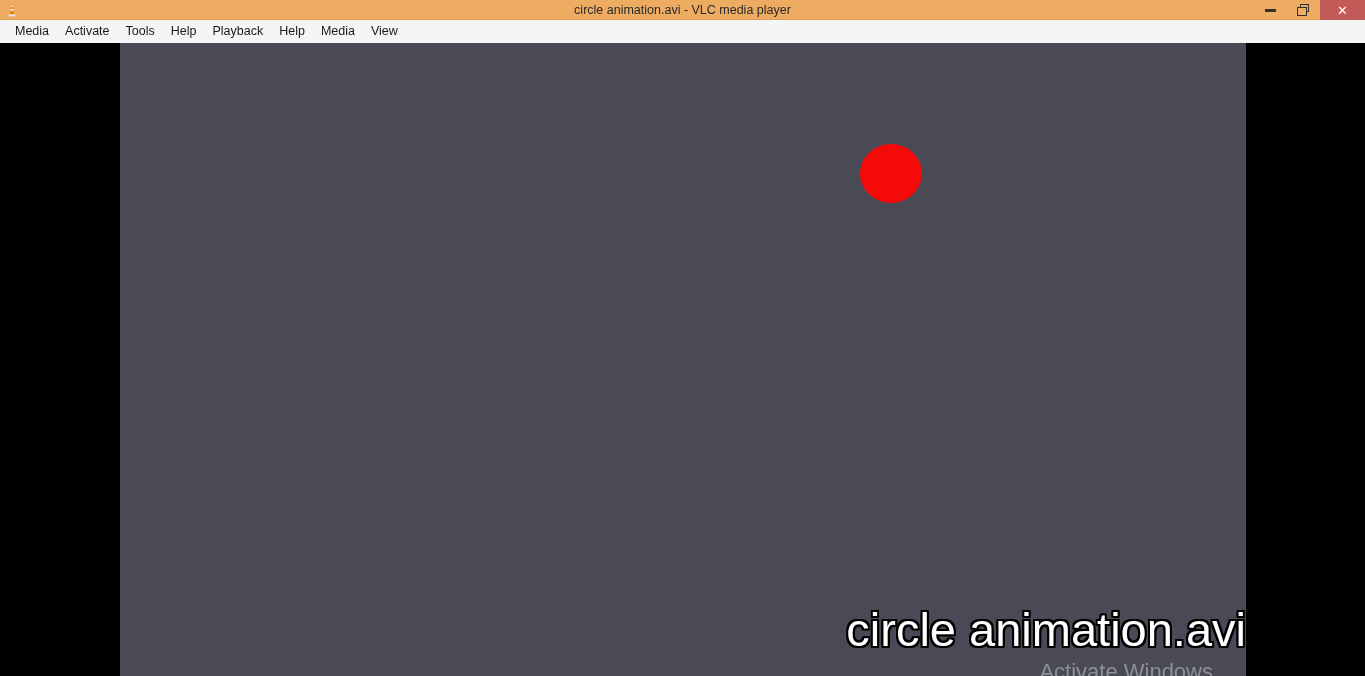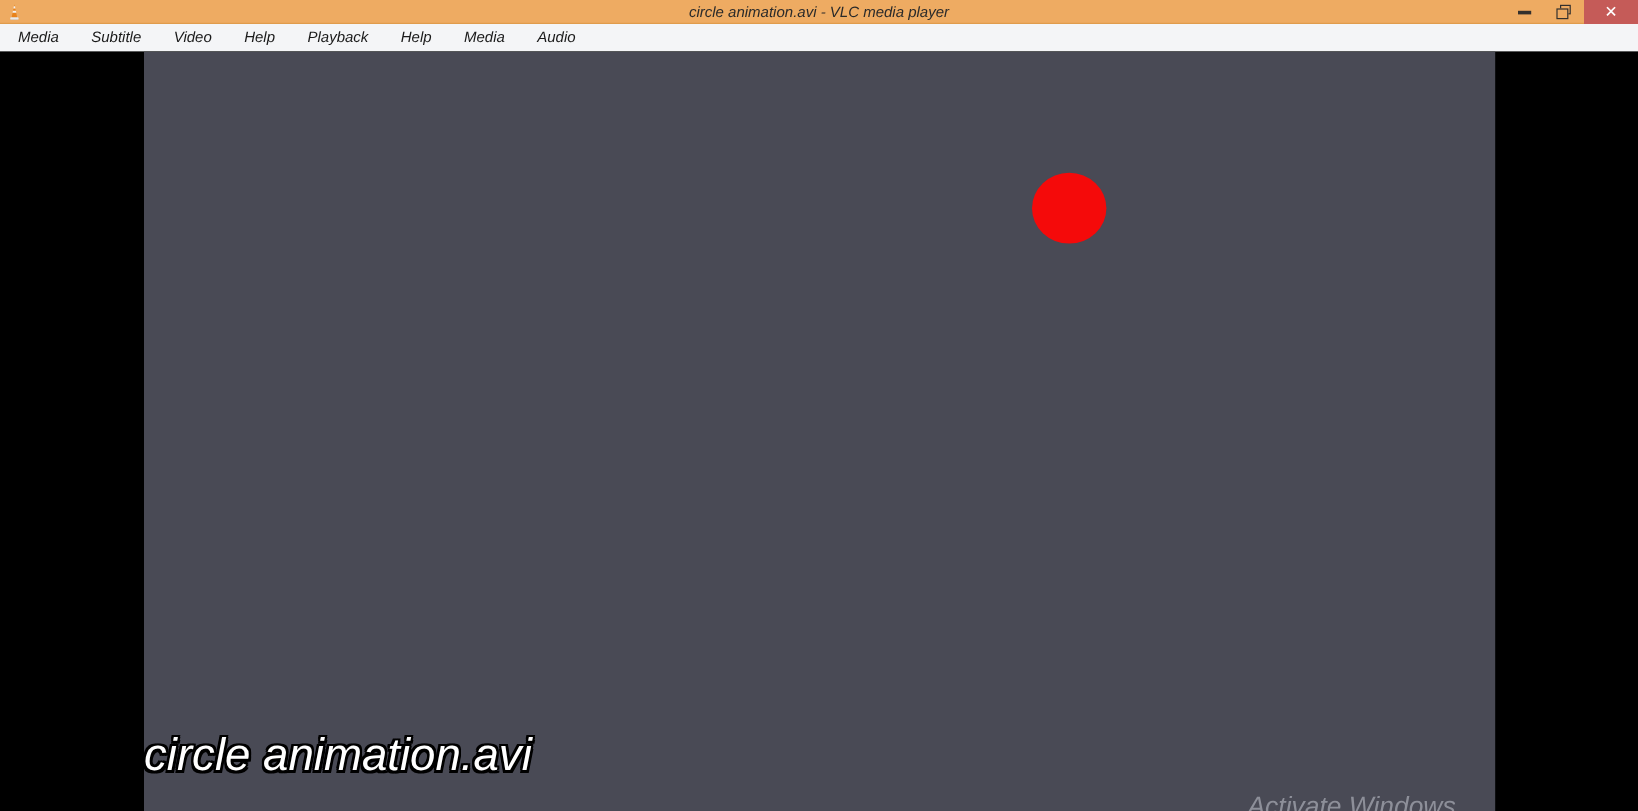--- a/index.html
+++ b/index.html
@@ -12,21 +12,20 @@
     height: 676px;
     overflow: hidden;
     font-family: "Liberation Sans", sans-serif;
   }
 
   #app {
     position: relative;
     width: 1365px;
     height: 676px;
     background: #000000;
-    font-style: italic;
   }
 
   
   .titlebar {
     position: absolute;
     left: 0; top: 0;
     width: 1365px;
     height: 20px;
     background: #eeab62;
     border-bottom: 1px solid #e09c4c;
@@ -103,21 +102,20 @@
   .menubar {
     position: absolute;
     left: 0; top: 20px;
     width: 1365px;
     height: 23px;
     background: #f4f5f7;
     display: flex;
     align-items: center;
     padding-left: 7px;
     box-sizing: border-box;
-    gap: 11px;
   }
   .menu-item {
     font-size: 12.5px;
     color: #1a1a1a;
     padding: 2px 8px 3px 8px;
     white-space: nowrap;
     cursor: default;
   }
 
   
@@ -144,22 +142,22 @@
     width: 62px;
     height: 59px;
     background: #f50a0a;
     border-radius: 50%;
   }
   .subtitle {
     position: absolute;
     left: 0;
     top: 563px;
     width: 1126px;
-    text-align: left;
-    font-size: 38px;
+    text-align: right;
+    font-size: 47px;
     line-height: 48px;
     color: #ffffff;
     white-space: nowrap;
     text-shadow:
       -2px -2px 0 #000, 2px -2px 0 #000,
       -2px  2px 0 #000, 2px  2px 0 #000,
       -2px  0   0 #000, 2px  0   0 #000,
        0   -2px 0 #000, 0    2px 0 #000;
   }
   .watermark {
@@ -204,27 +202,27 @@
         </span>
       </div>
       <div class="win-btn close">
         <span class="glyph-close">✕</span>
       </div>
     </div>
   </div>
 
   <div class="menubar">
     <div class="menu-item">Media</div>
-    <div class="menu-item">Subtitle</div>
-    <div class="menu-item">Video</div>
+    <div class="menu-item">Activate</div>
+    <div class="menu-item">Tools</div>
     <div class="menu-item">Help</div>
     <div class="menu-item">Playback</div>
     <div class="menu-item">Help</div>
     <div class="menu-item">Media</div>
-    <div class="menu-item">Audio</div>
+    <div class="menu-item">View</div>
   </div>
 
   <div class="stage">
     <div class="video-surface">
 
       <div class="circle"></div>
 
       <div class="subtitle">circle animation.avi</div>
 
       <div class="watermark">Activate Windows</div>

